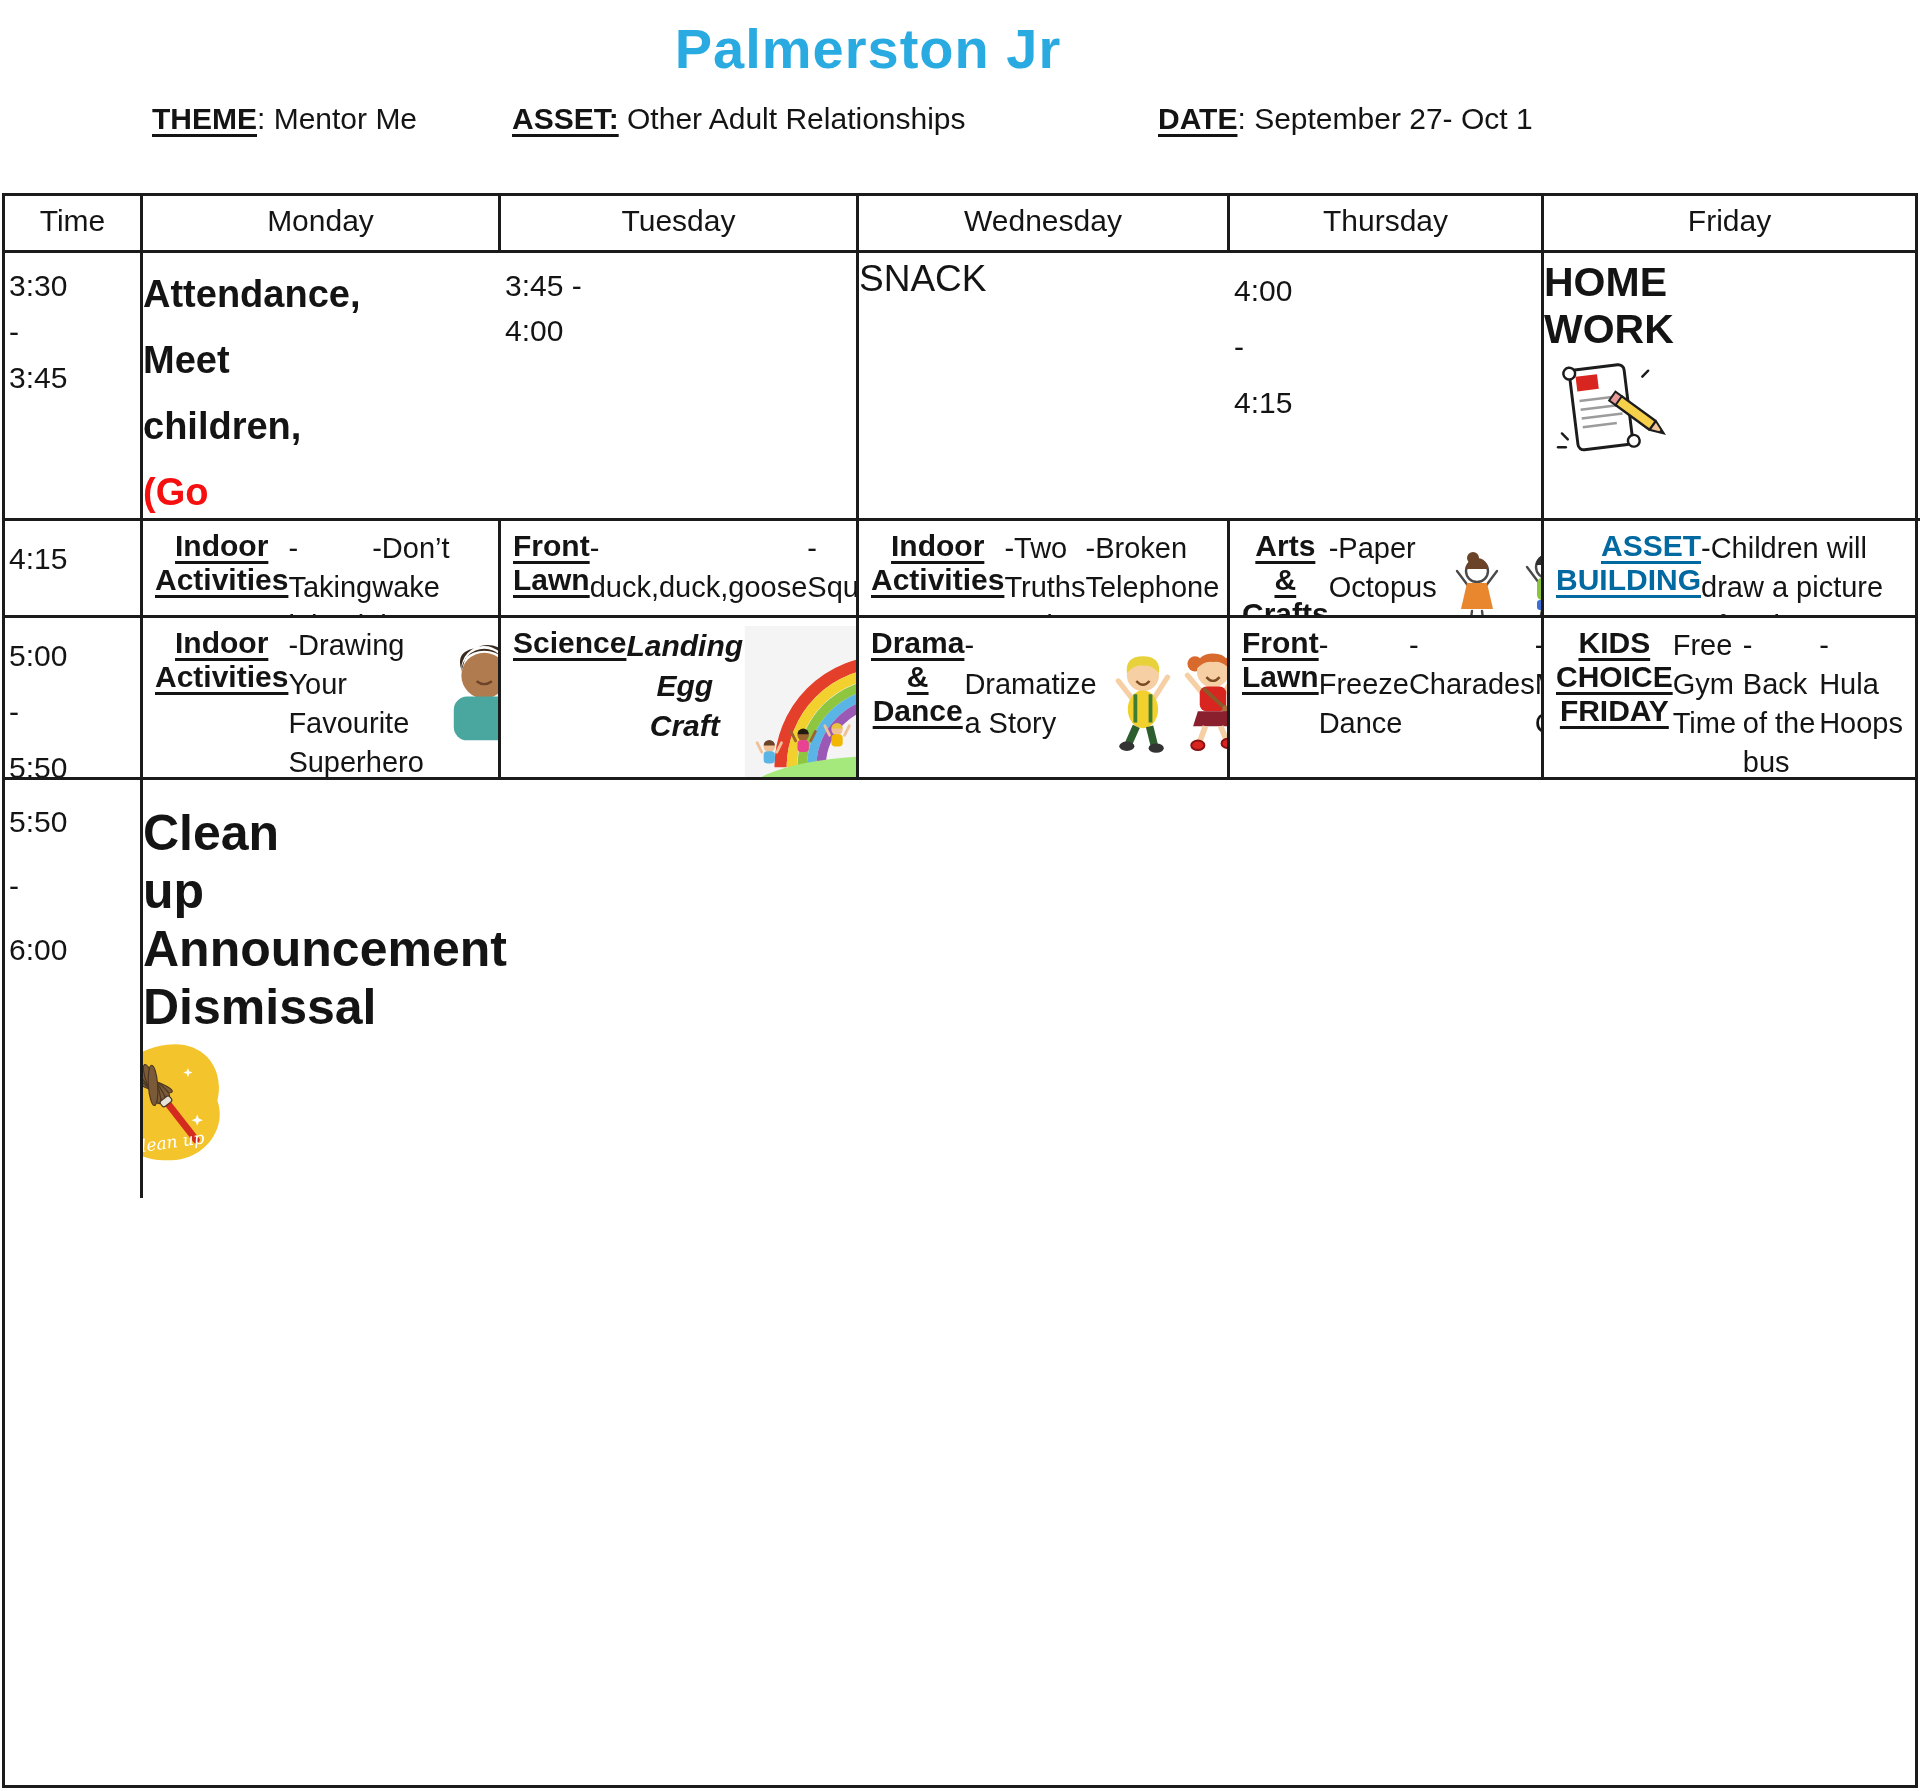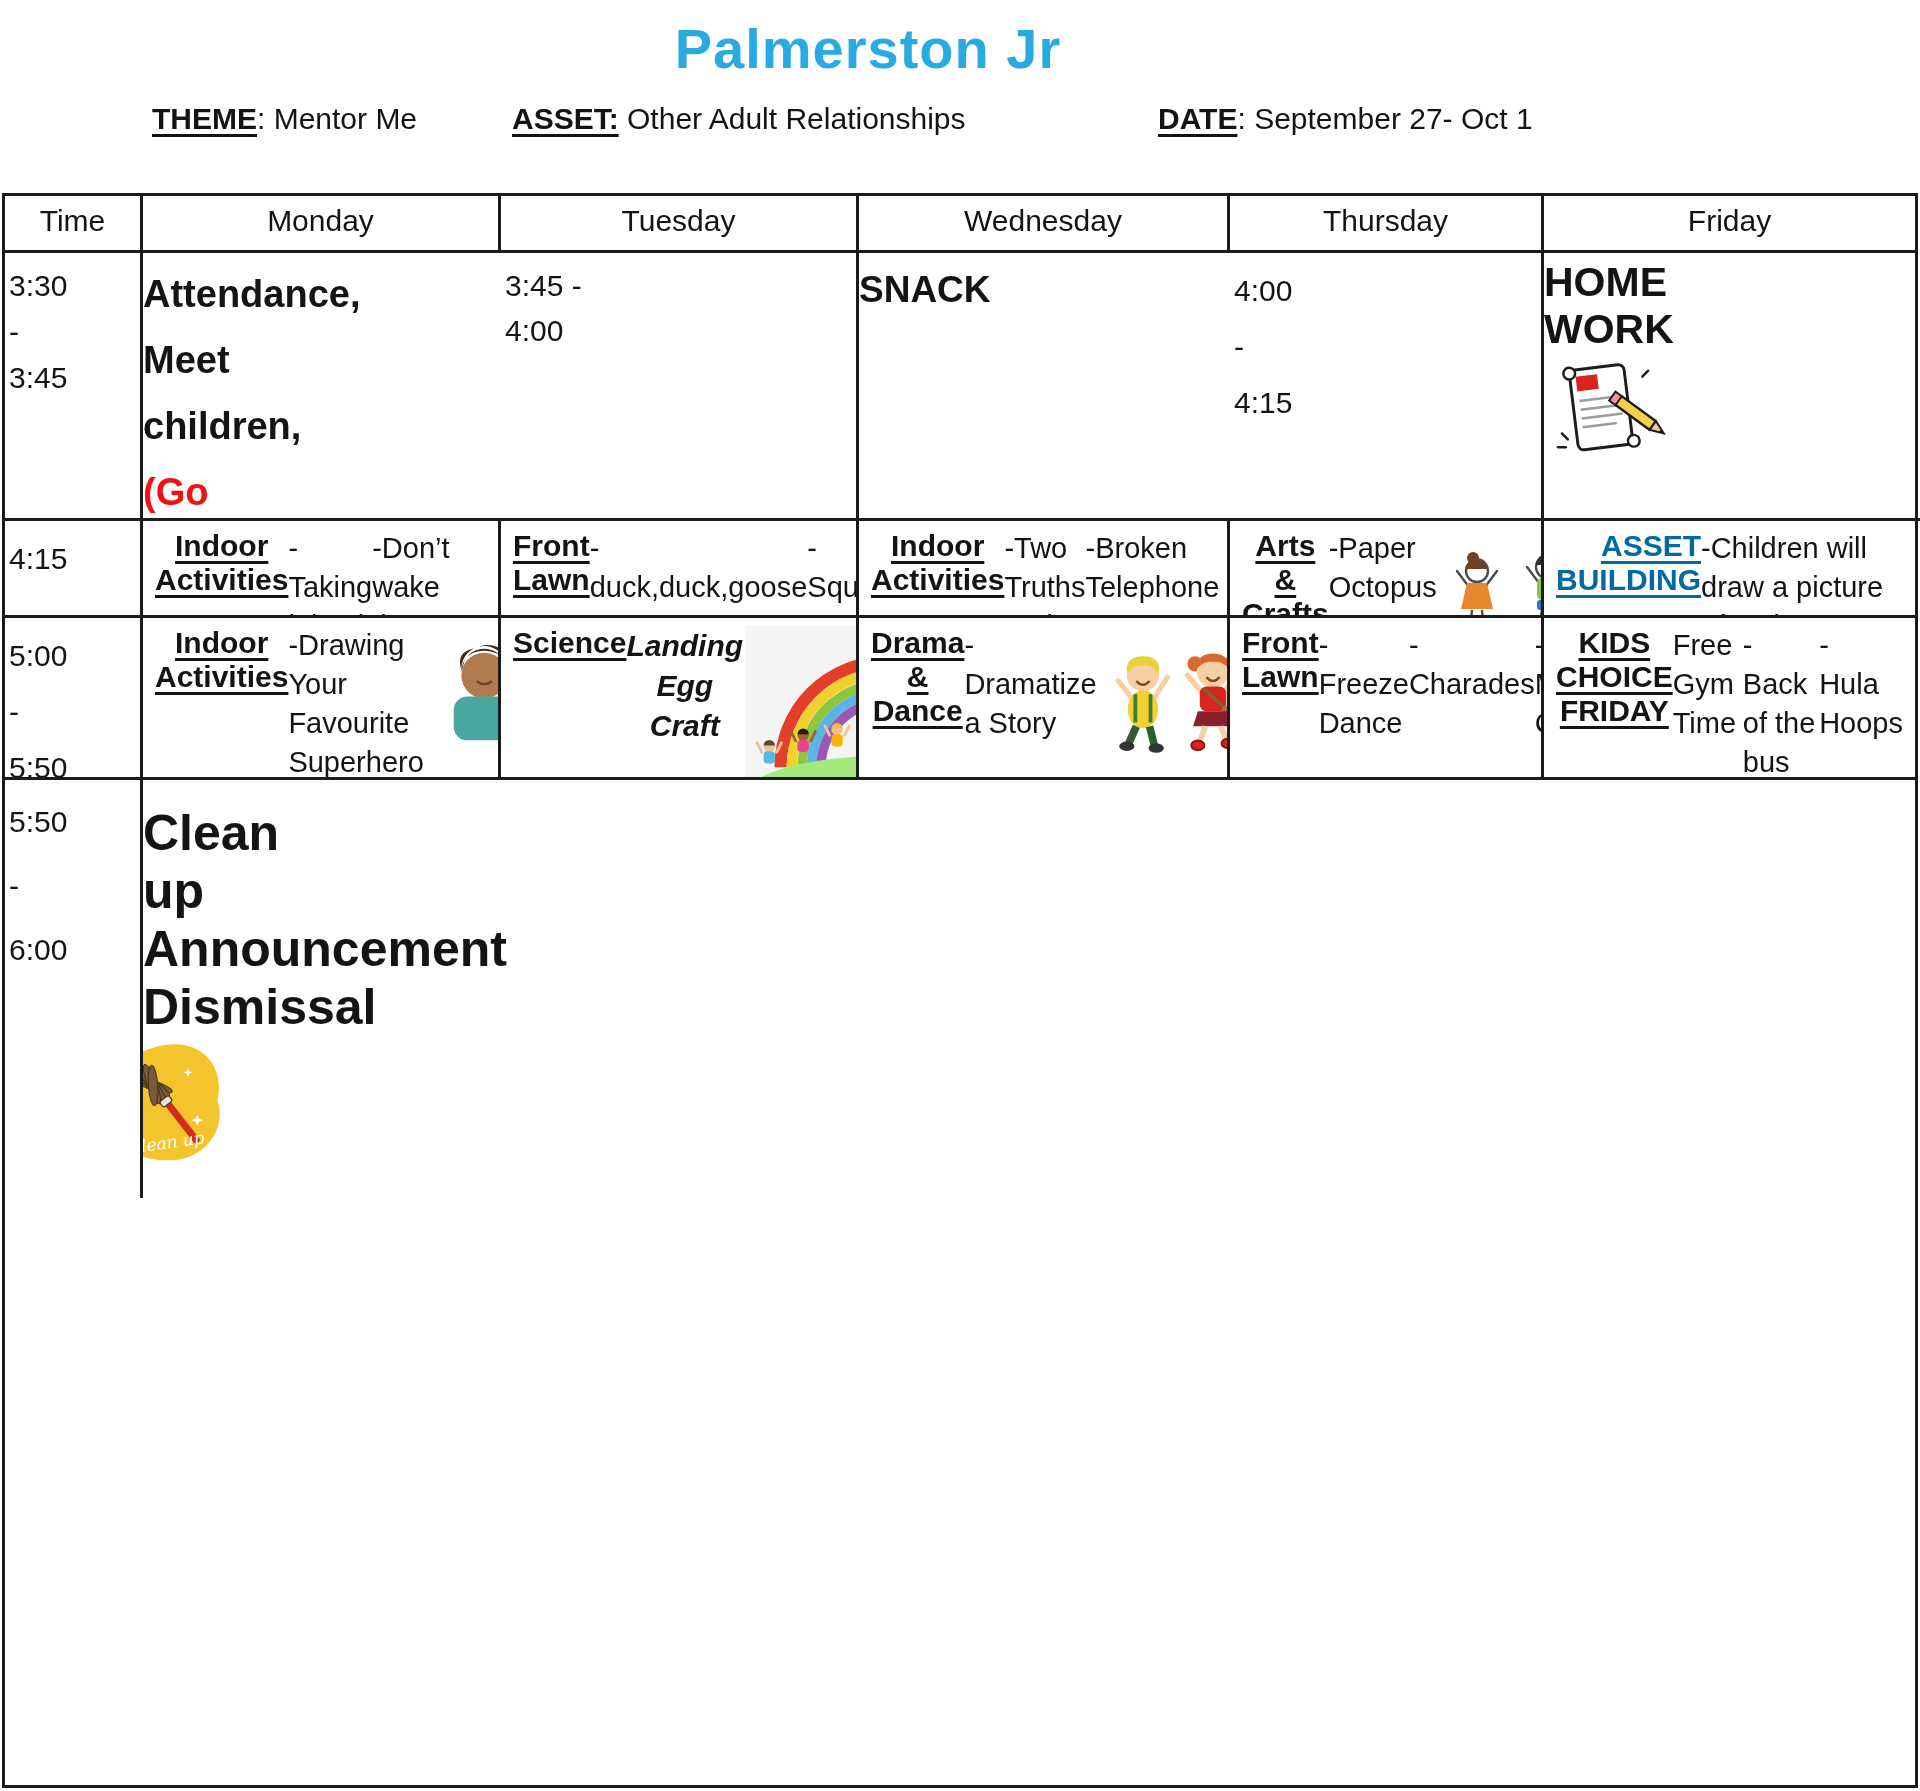--- a/index.html
+++ b/index.html
@@ -34,21 +34,21 @@
   .tcell{font-size:30px;padding:10px 4px 0 4px;}
   .tline{display:block;}
   .lh46 .tline{line-height:46px;} .lh45 .tline{line-height:45px;}
   .lh56 .tline{line-height:56px;} .lh64 .tline{line-height:64px;}
 
   
   .merged{text-align:center;padding-right:380px;}
   .arrival .aline{font-size:38px;font-weight:bold;line-height:66px;}
   .arrival{padding-top:8px;}
   .red{color:#f50f0f;}
-  .snack{font-size:37px;font-weight:bold;padding-top:16px;}
+  .snack{font-size:37px;font-weight:normal;padding-top:5px;}
   .homework{padding-top:6px;}
   .homework .hw-label{font-size:41px;font-weight:bold;display:block;}
   .dismissal{padding-top:24px;}
   .dismissal .dis-label{font-size:50px;font-weight:bold;display:block;}
   .center-icon{display:block;margin:4px auto 0;}
 
   
   .act{display:flex;flex-direction:row;padding:8px 12px 4px;}
   .act-title{font-size:30px;font-weight:bold;text-align:center;
     text-decoration:underline;text-decoration-thickness:3px;text-underline-offset:5px;

